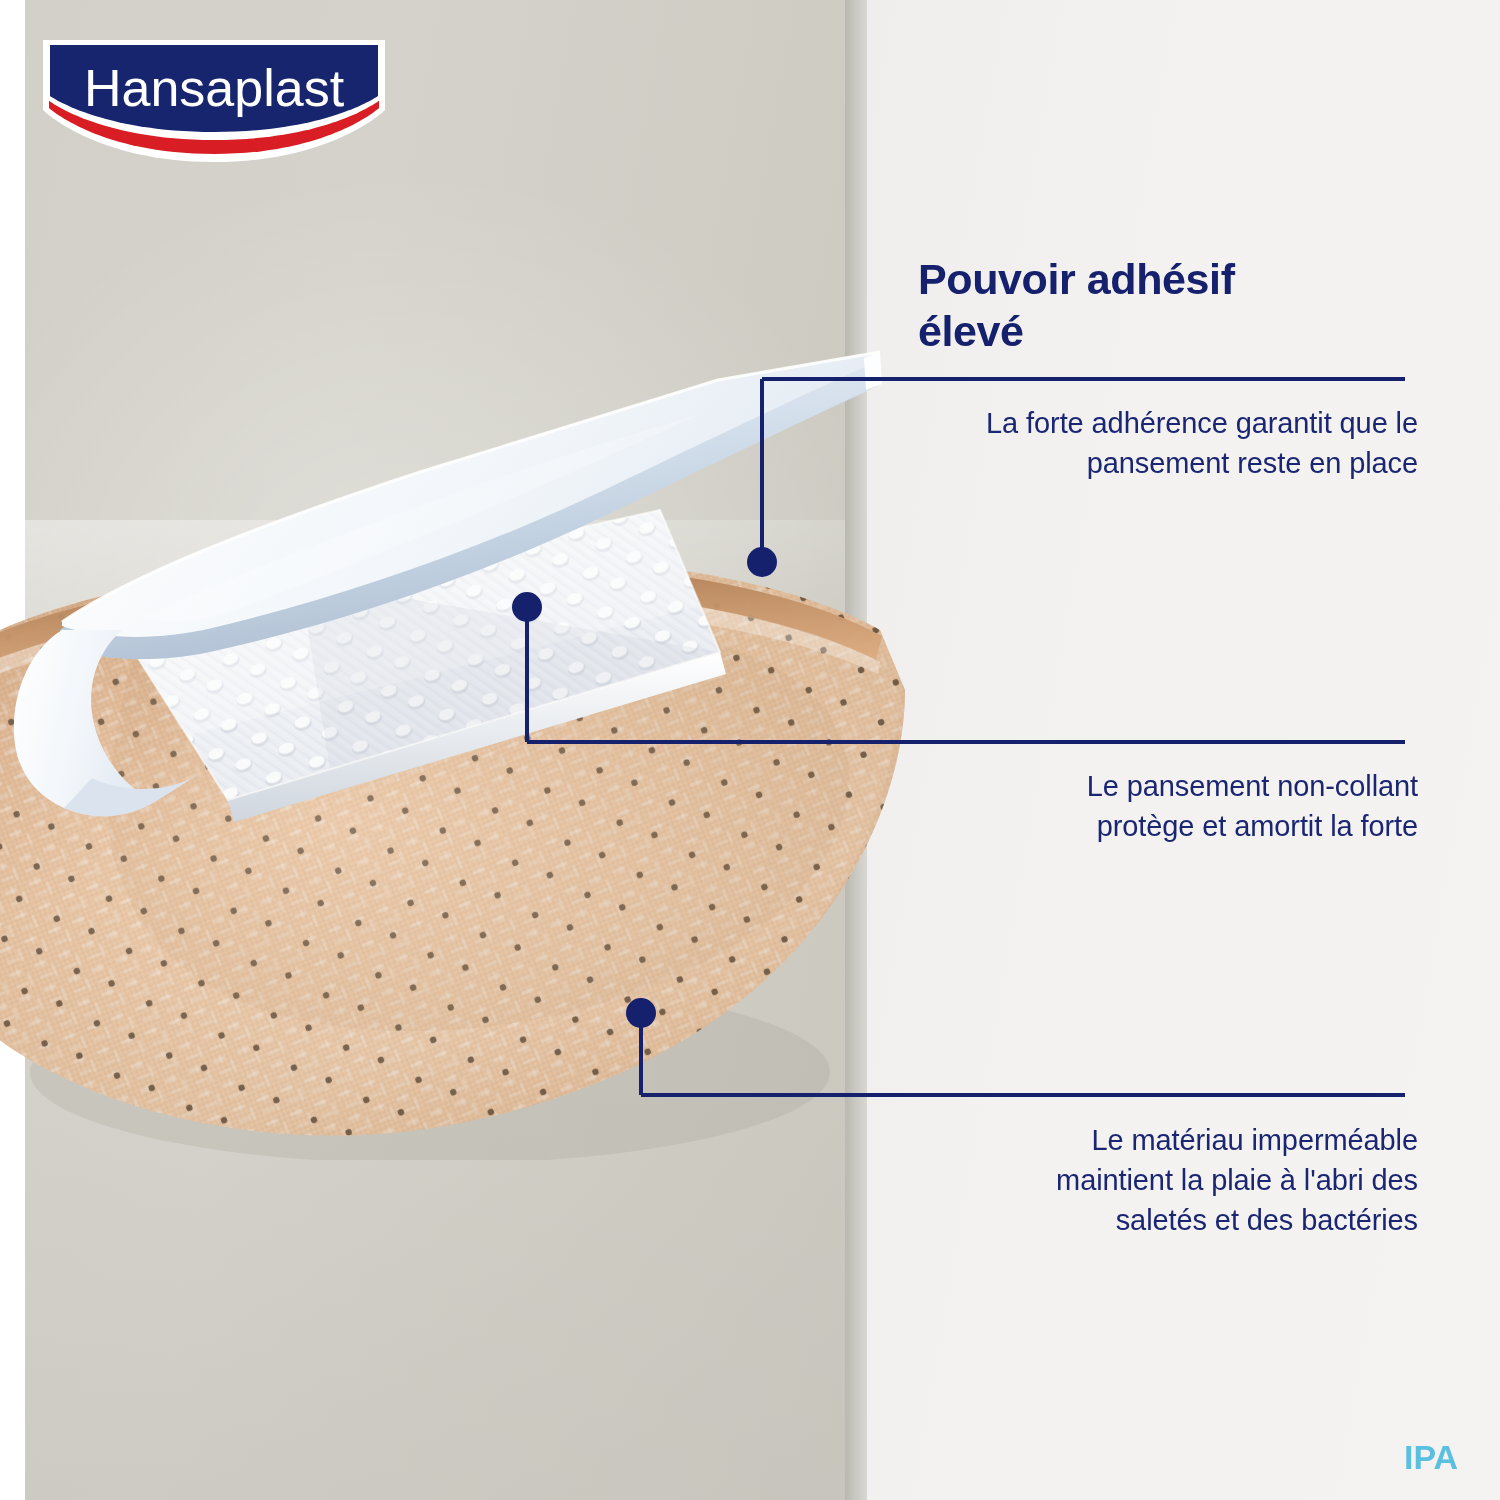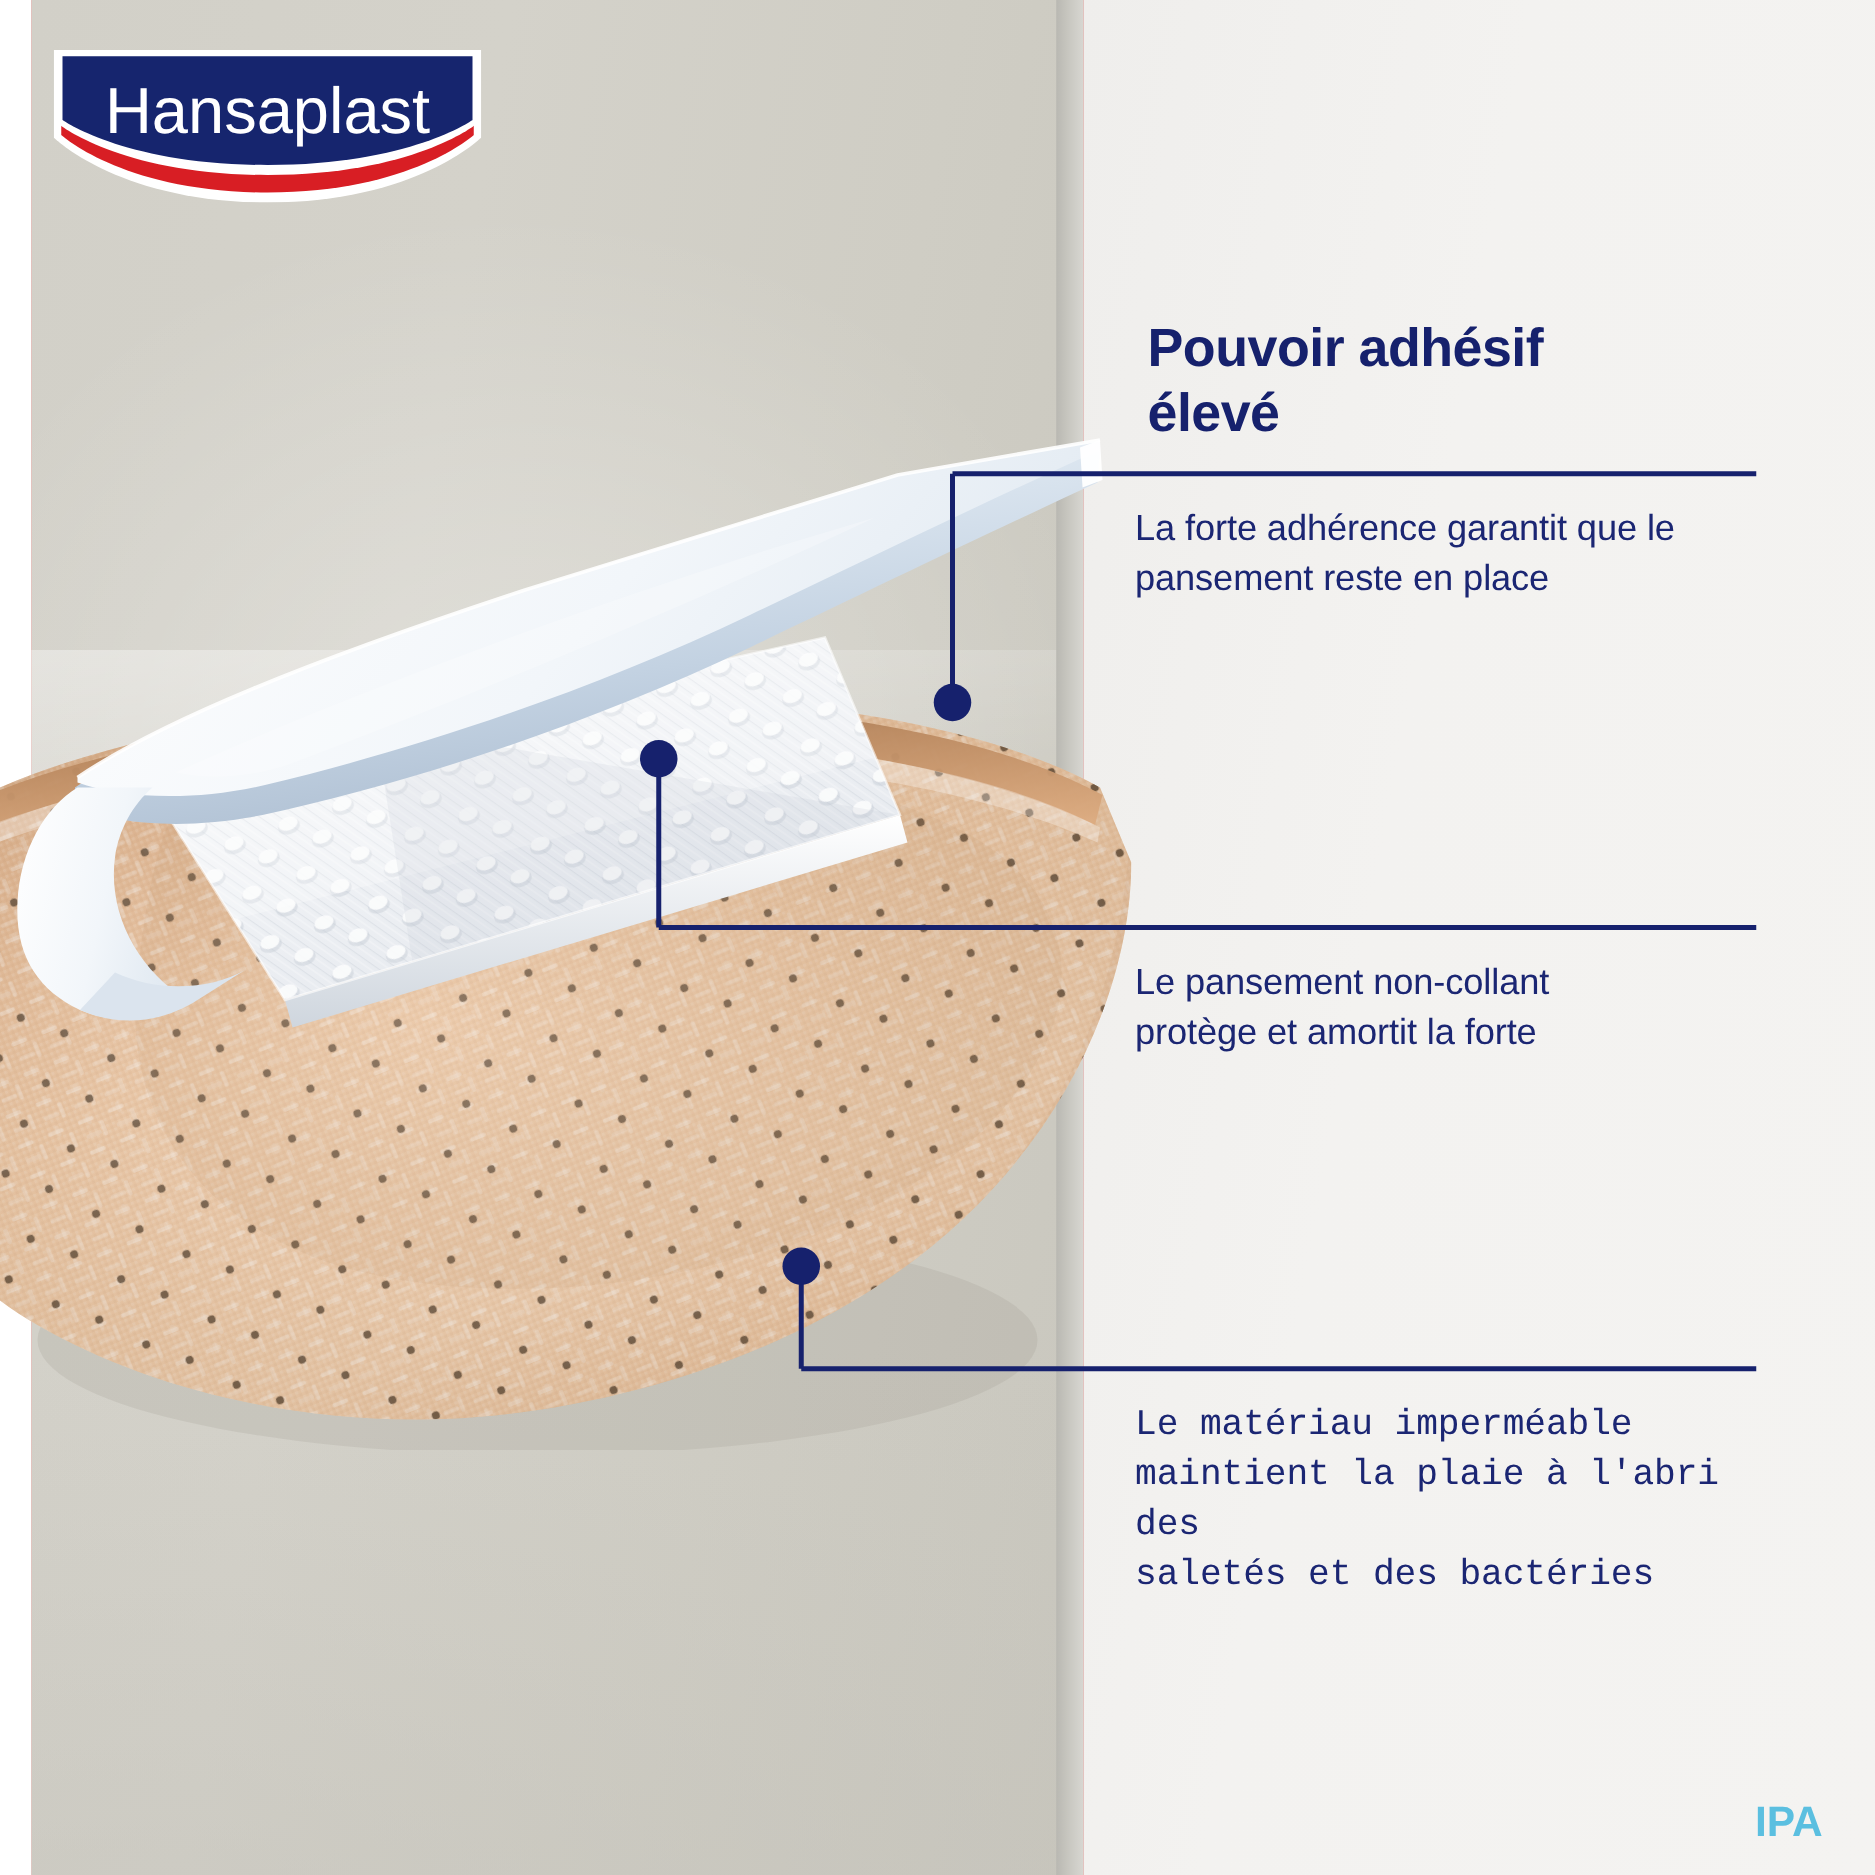--- a/index.html
+++ b/index.html
@@ -50,20 +50,21 @@
   
   .callout{position:absolute;}
   .c-title{
     font-size:43px;font-weight:bold;line-height:1.22;color:#16216d;
     letter-spacing:-0.4px;margin:10px;white-space:pre-line;
   }
   .c-rule{background:#16216d;height:4px;position:absolute;}
   .c-body{
     font-size:29px;line-height:1.38;color:#1b2673;margin:0;white-space:pre-line;
     letter-spacing:-0.1px;
+    text-align:right;
   }
 
   
   .leaders{position:absolute;left:0;top:0;width:1500px;height:1500px;pointer-events:none;}
 
   
   .watermark{position:absolute;right:26px;bottom:22px;text-decoration:underline;}
   .watermark svg{display:block;}
 </style>
 </head>
@@ -256,21 +257,21 @@
 pansement reste en place</p>
   </div>
 
   <div class="c-rule" style="left:527px;top:740px;width:878px;"></div>
   <div class="callout" style="left:908px;top:766px;width:510px;">
     <p class="c-body">Le pansement non-collant
 protège et amortit la forte</p>
   </div>
 
   <div class="c-rule" style="left:641px;top:1093px;width:764px;"></div>
-  <div class="callout" style="left:908px;top:1120px;width:510px;font-family:Liberation Mono, monospace;">
+  <div class="callout" style="left:908px;top:1120px;width:510px;">
     <p class="c-body">Le matériau imperméable
 maintient la plaie à l'abri des
 saletés et des bactéries</p>
   </div>
 
   <div class="watermark">
     <svg width="70" height="40" viewBox="0 0 70 40" xmlns="http://www.w3.org/2000/svg">
       <text x="0" y="31" font-family="Liberation Sans, sans-serif" font-size="34" font-weight="bold" fill="#5bbfe0">IPA</text>
     </svg>
   </div>

